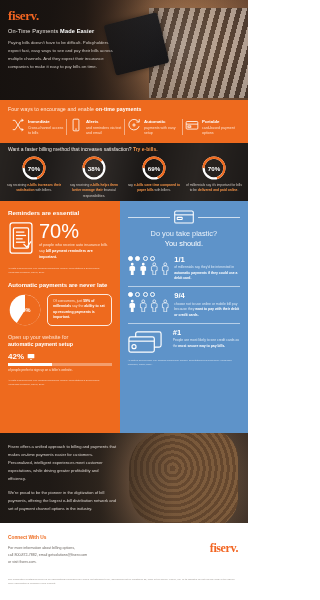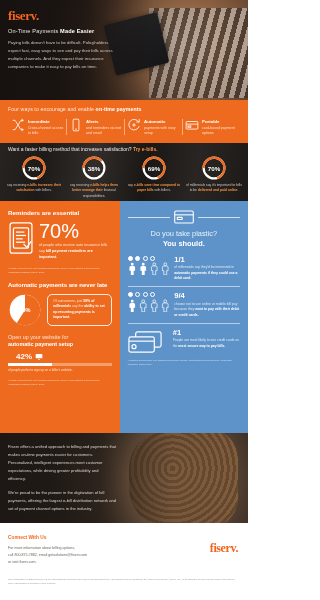--- a/index.html
+++ b/index.html
@@ -110,35 +110,35 @@
   .bubble {
     border: .7px solid rgba(255,255,255,.85); border-radius: 5px;
     padding: 4px 5px; font-size: 3.5px; line-height: 1.6; color: #ffe2cf;
   }
   .bubble b { color: #fff; }
 
   .p-title3 { font-size: 5.4px; margin: 7px 0 1px; color:#ffe2cf; }
   .p-title3b { font-size: 5.4px; font-weight: bold; margin-bottom: 5px; }
   .statrow { display: flex; gap: 7px; }
   .stat { flex: 1; }
-  .stat-top { display:flex; align-items:flex-end; gap:3px;margin-left:8px; }
+  .stat-top { display:flex; align-items:flex-end; gap:3px; }
   .stat-pct { font-size: 8px; font-weight: bold; }
   .stat-ico { width: 8px; height: 8px; }
   .stat-ico svg { width:100%; height:100%; display:block; }
   .bar { height: 3.5px; background: rgba(255,255,255,.35); margin: 2px 0 2px; position: relative; }
   .bar i { position:absolute; left:0; top:0; bottom:0; background:#fff; }
   .stat-cap { font-size: 3.1px; line-height: 1.55; color:#ffe2cf; }
 
   
   .bl-ico-wrap { display:flex; align-items:center; gap:4px; margin-bottom: 5px; }
   .bl-rule { flex:1; height:1px; background: rgba(255,255,255,.7); }
   .card-ico { width: 20px; height: 14px; }
   .card-ico svg { width:100%; height:100%; display:block; }
   .bl-q { text-align:center; font-size: 7.4px; line-height:1.25; color:#eaf2fa; font-weight:300; }
-  .bl-a { text-align:center; font-size: 7.4px; font-weight: bold; margin-bottom: 8px; }
+  .bl-a { text-align:center; font-size: 7.4px; font-weight: normal; margin-bottom: 8px; }
   .bl-stat { display:flex; gap:5px; align-items:flex-start; margin-bottom: 3px; }
   .people { flex: 0 0 40px; }
   .dots { display:flex; gap:2.5px; margin-bottom: 1.5px; }
   .dot { width:5px; height:5px; border-radius:50%; border:.7px solid #fff; }
   .dot.on { background:#fff; }
   .figs { display:flex; gap:2.5px; }
   .figs svg { width:8.5px; height:13px; display:block; }
   .bl-txt { flex:1; }
   .bl-num { font-size: 7.6px; font-weight: bold; line-height:1; margin-bottom: 2px; }
   .bl-cap { font-size: 3.4px; line-height: 1.6; color:#dbe8f5; }

